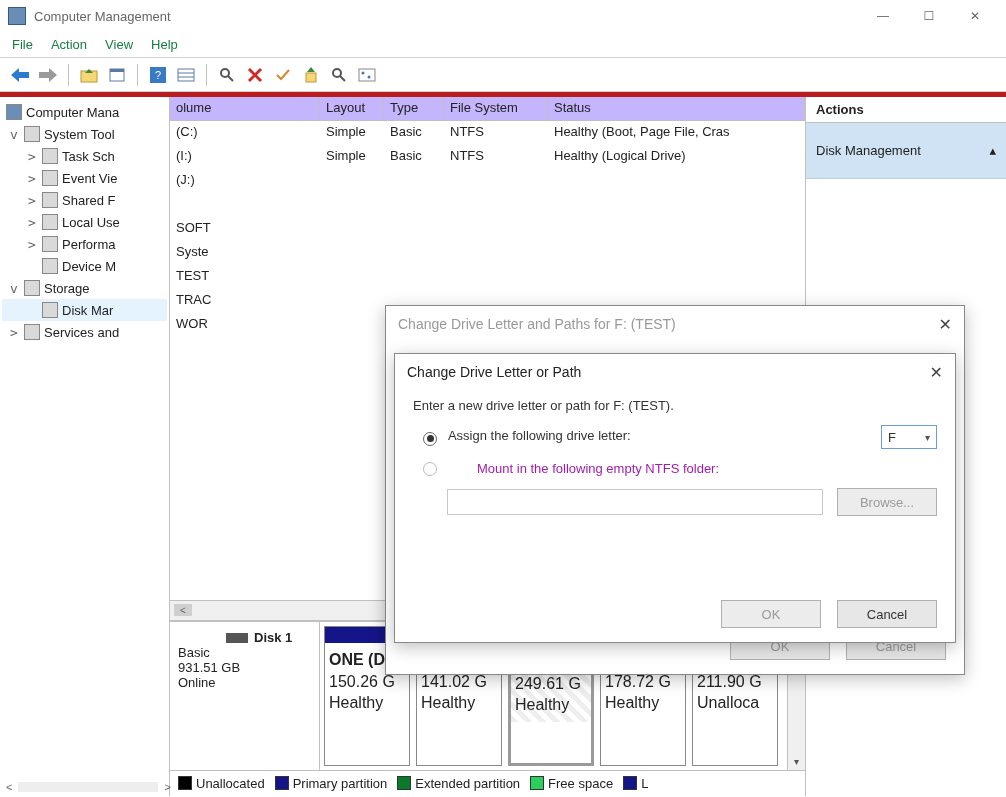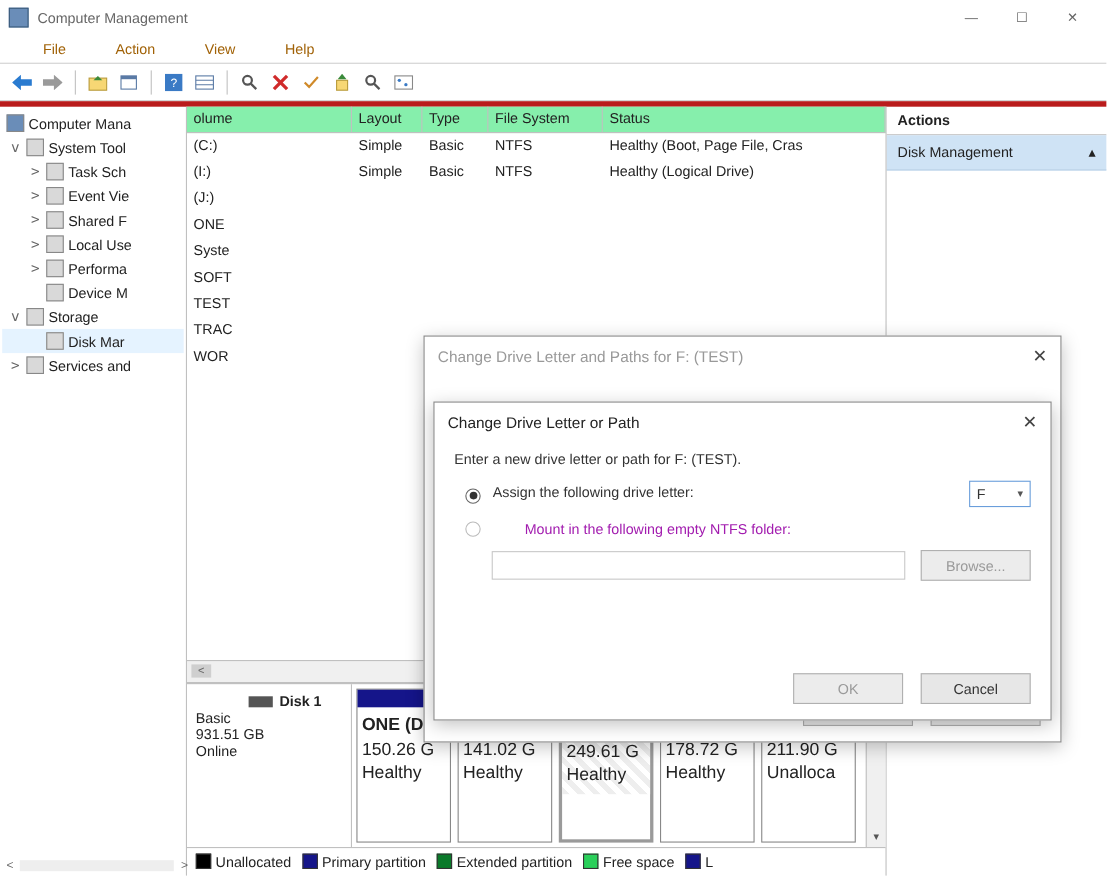--- a/index.html
+++ b/index.html
@@ -2,57 +2,57 @@
 <html><head>
 <meta charset="utf-8">
 <style>
   * { box-sizing: border-box; }
   body { margin:0; font-family: "Segoe UI", Tahoma, sans-serif; font-size:13px; color:#222; background:#fff; width:1006px; height:797px; overflow:hidden; }
   .titlebar { height:32px; display:flex; align-items:center; padding:0 8px; color:#666; }
   .titlebar .icon { width:18px; height:18px; margin-right:8px; background:#6a8db8; display:inline-block; border:1px solid #3a5a7a; }
   .titlebar .spacer { flex:1; }
   .winbtn { width:46px; height:30px; display:flex; align-items:center; justify-content:center; color:#666; font-family: "Segoe UI Symbol", sans-serif; font-size:12px;}
   .menubar { height:26px; display:flex; align-items:center; gap:18px; padding:0 12px; border-bottom:1px solid #d0d0d0;}
-  .menuitem { color:#a16207;margin-left:27px; }
+  .menuitem { color:#15803d; }
   .toolbar { height:34px; display:flex; align-items:center; gap:4px; padding:0 8px; border-bottom:1px solid #d0d0d0;}
   .tbtn { width:24px; height:24px; display:flex; align-items:center; justify-content:center; }
   .sep { width:1px; height:22px; background:#c0c0c0; margin:0 4px;}
   .main { display:flex; height:calc(797px - 32px - 26px - 34px - 1px); border-top:5px solid #b91c1c;}
   .tree { width:170px; border-right:1px solid #c0c0c0; padding:4px 2px; overflow:hidden; white-space:nowrap;}
   .tree-row { display:flex; align-items:center; gap:4px; height:22px; padding-left:4px;}
   .tree-row .exp { width:12px; text-align:center; color:#666; font-family:monospace;}
   .tree-row .ticon { width:16px; height:16px; display:inline-block; background:#d9d9d9; border:1px solid #888;}
   .tree-row.sel { background:#e5f3ff; }
   .center { flex:1; display:flex; flex-direction:column; position:relative; border-right:1px solid #c0c0c0;}
-  .volhead { height:24px; display:flex; border-bottom:1px solid #c0c0c0; background:#86efac;}
+  .volhead { height:24px; display:flex; border-bottom:1px solid #c0c0c0; background:#c4b5fd;}
   .volhead div { border-right:1px solid #c0c0c0; padding:3px 6px; }
   .vrow { height:24px; display:flex; }
   .vrow div { padding:3px 6px; white-space:nowrap; overflow:hidden;}
   .colVol{width:150px;} .colLay{width:64px;} .colType{width:60px;} .colFS{width:104px;} .colStat{flex:1;}
   .hscroll { height:20px; background:#f0f0f0; border-top:1px solid #c0c0c0; position:relative;}
   .hscroll .thumb{ position:absolute; left:4px; top:3px; width:18px; height:12px; background:#cfcfcf; display:flex; align-items:center; justify-content:center; font-size:10px; color:#666;}
   .diskpane { border-top:2px solid #c0c0c0; display:flex; height:150px; position:relative;}
   .diskpane .info { width:150px; padding:8px; border-right:1px solid #c0c0c0; }
   .diskpane .parts { flex:1; display:flex; gap:6px; padding:4px 6px 4px 4px; overflow:hidden;}
   .part { width:86px; border:1px solid #888; display:flex; flex-direction:column; font-size:16px;}
   .part .pbar { height:16px; }
   .part .pbody { padding:6px 4px; line-height:1.35; white-space:nowrap; overflow:hidden;}
   .part.sel { border:3px solid #9a9a9a; }
   .part.sel .pbody { background: repeating-linear-gradient(45deg,#eee,#eee 5px,#fff 5px,#fff 10px);}
   .vsb { width:18px; background:#f0f0f0; border-left:1px solid #c0c0c0; position:relative;}
   .vsb .ar { position:absolute; left:0; right:0; height:18px; display:flex; align-items:center; justify-content:center; color:#555; font-size:10px;}
   .legend { height:26px; border-top:1px solid #c0c0c0; display:flex; align-items:center; gap:10px; padding:0 8px; font-size:13px; white-space:nowrap; overflow:hidden;}
   .legend .sw { width:14px; height:14px; display:inline-block; margin-right:4px; vertical-align:-2px; border:1px solid #333;}
   .actions { width:200px; }
   .actions .hdr { padding:5px 10px; font-weight:bold; border-bottom:1px solid #c0c0c0;}
-  .actions .grp { background:#cfe3f5; padding:8px 10px; display:flex; justify-content:space-between; align-items:center; border-bottom:1px solid #b8cfe5;}
+  .actions .grp { background:#cfe3f5; padding:20px 10px; display:flex; justify-content:space-between; align-items:center; border-bottom:1px solid #b8cfe5;}
   .actions .item { padding:6px 10px 6px 30px; display:flex; justify-content:space-between; align-items:center;}
   .dialog { position:absolute; background:#fff; border:1px solid #888; box-shadow:0 4px 16px rgba(0,0,0,.25);}
   .dlg1 { left:215px; top:208px; width:580px; height:370px; color:#999;}
-  .dlg2 { left:224px; top:268px; width:562px; height:290px; z-index:2; color:#333;}
+  .dlg2 { left:224px; top:256px; width:562px; height:290px; z-index:2; color:#333;}
   .dlg-title { height:36px; display:flex; align-items:center; justify-content:space-between; padding:0 12px; font-size:14px;}
   .dlg2 .dlg-title { color:#222;}
   .dlg-close { font-size:16px; font-family:"Segoe UI Symbol"; color:#444;}
   .dlg-body { padding:8px 18px; }
   .radio { width:14px; height:14px; border:1px solid #666; border-radius:50%; display:inline-flex; align-items:center; justify-content:center; margin-right:8px; vertical-align:-2px;}
   .radio.checked::after{content:""; width:7px; height:7px; border-radius:50%; background:#333;}
   .radio.disabled{ border-color:#bbb;}
   .select { width:56px; height:24px; border:1px solid #6a9edb; display:inline-flex; align-items:center; justify-content:space-between; padding:0 6px; margin-left:auto;}
   .select .chev{ font-size:10px; color:#555;}
   .txtinput { width:380px; height:26px; border:1px solid #c8c8c8; background:#fff;}
@@ -243,35 +243,34 @@
           <div class="colStat">Healthy (Logical Drive)</div>
         </div>
         <div class="vrow">
           <div class="colVol">(J:)</div>
           <div class="colLay"></div>
           <div class="colType"></div>
           <div class="colFS"></div>
           <div class="colStat"></div>
         </div>
         <div class="vrow">
-          <div class="colVol">ONE</div>
+          <div class="colLay"></div>
+          <div class="colType"></div>
+          <div class="colFS"></div>
+          <div class="colStat"></div>
+        </div>
+        <div class="vrow">
+          <div class="colVol">SOFT</div>
           <div class="colLay"></div>
           <div class="colType"></div>
           <div class="colFS"></div>
           <div class="colStat"></div>
         </div>
         <div class="vrow">
           <div class="colVol">Syste</div>
-          <div class="colLay"></div>
-          <div class="colType"></div>
-          <div class="colFS"></div>
-          <div class="colStat"></div>
-        </div>
-        <div class="vrow">
-          <div class="colVol">SOFT</div>
           <div class="colLay"></div>
           <div class="colType"></div>
           <div class="colFS"></div>
           <div class="colStat"></div>
         </div>
         <div class="vrow">
           <div class="colVol">TEST</div>
           <div class="colLay"></div>
           <div class="colType"></div>
           <div class="colFS"></div>

